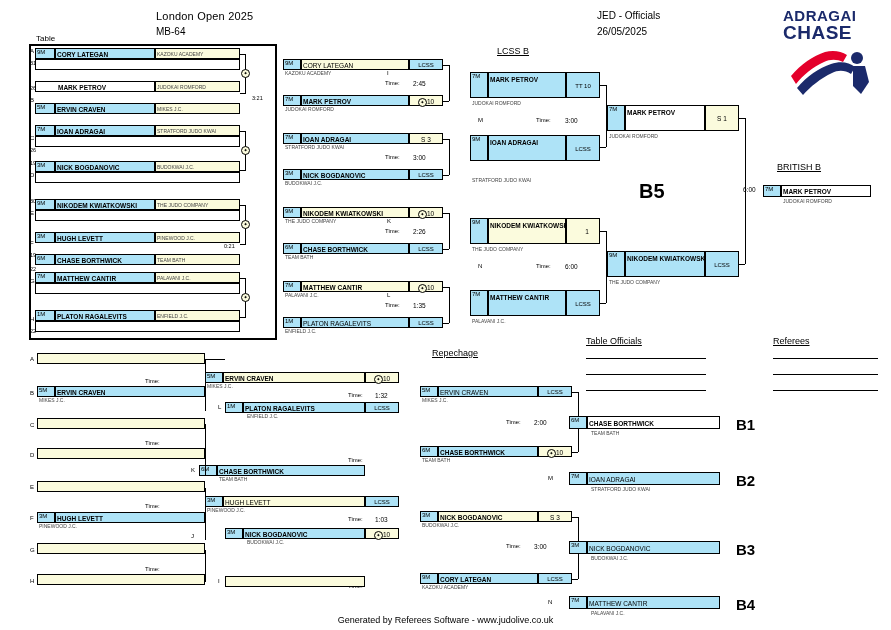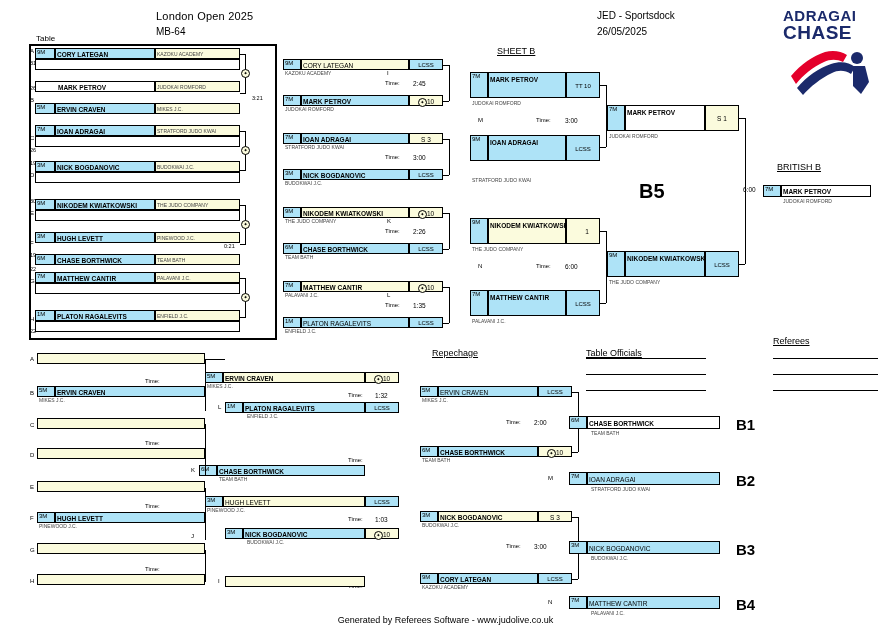--- a/index.html
+++ b/index.html
@@ -40,21 +40,21 @@
   .medal{display:inline-block;width:7px;height:7px;border-radius:50%;border:1px solid #000;background:#fbfbdd;font-size:5px;text-align:center;line-height:6px;vertical-align:middle;}
   .tri{display:inline-block;width:0;height:0;border-left:4px solid transparent;border-right:4px solid transparent;border-bottom:7px solid #fbfbdd;position:relative;}
   .foot{font-size:9px;}
   .poolbox{box-sizing:border-box;border:2px solid #000;}
 </style>
 </head>
 <body>
 
 <div class="abs hdr-title" style="left:156px;top:10px;">London Open 2025</div>
 <div class="abs hdr-sub" style="left:156px;top:26px;">MB-64</div>
-<div class="abs hdr-sub" style="left:597px;top:10px;">JED - Sportsdock</div>
+<div class="abs hdr-sub" style="left:597px;top:10px;">JED - Officials</div>
 <div class="abs hdr-sub" style="left:597px;top:26px;">26/05/2025</div>
 <div class="abs lab" style="left:36px;top:34px;font-size:8px;">Table</div>
 
 <div class="abs" style="left:783px;top:8px;">
   <div class="bj-text">ADRAGAI</div>
   <div class="bj-text" style="font-size:19px;line-height:19px;">CHASE</div>
   <svg width="90" height="55" viewBox="0 0 90 55">
     <path d="M8 34 C18 22, 30 14, 42 10 C50 8, 58 9, 64 13 L60 20 C54 17, 47 17, 41 20 C30 25, 20 33, 13 42 Z" fill="#e4002b"></path>
     <path d="M14 46 C24 34, 36 26, 48 22 C57 19, 66 20, 72 25 L68 32 C62 28, 55 28, 49 31 C38 36, 27 45, 20 53 Z" fill="#1b2a6b"></path>
     <circle cx="74" cy="16" r="6" fill="#1b2a6b"></circle>
@@ -197,21 +197,21 @@
 <div class="abs vline" style="left:449px;top:139px;height:36px;"></div>
 <div class="abs hline" style="left:443px;top:139px;width:6px;"></div>
 <div class="abs hline" style="left:443px;top:175px;width:6px;"></div>
 <div class="abs vline" style="left:449px;top:213px;height:36px;"></div>
 <div class="abs hline" style="left:443px;top:213px;width:6px;"></div>
 <div class="abs hline" style="left:443px;top:249px;width:6px;"></div>
 <div class="abs vline" style="left:449px;top:287px;height:36px;"></div>
 <div class="abs hline" style="left:443px;top:287px;width:6px;"></div>
 <div class="abs hline" style="left:443px;top:323px;width:6px;"></div>
 
-<div class="abs labu" style="left:497px;top:46px;">SHEET B</div>
+<div class="abs labu" style="left:497px;top:46px;">LCSS B</div>
 
 <div class="abs gradebox" style="left:470px;top:72px;width:18px;height:26px;">7M</div>
 <div class="abs box cyan name" style="left:488px;top:72px;width:78px;height:26px;line-height:12px;padding-top:1px;">MARK PETROV</div>
 <div class="abs lcss" style="left:566px;top:72px;width:34px;height:26px;line-height:26px;">TT 10</div>
 <div class="abs club" style="left:471px;top:100px;">JUDOKAI ROMFORD</div>
 <div class="abs timelbl" style="left:536px;top:117px;">Time:</div>
 <div class="abs timeval" style="left:565px;top:117px;">3:00</div>
 <div class="abs lab" style="left:478px;top:117px;">M</div>
 
 <div class="abs gradebox" style="left:470px;top:135px;width:18px;height:26px;">9M</div>
@@ -255,21 +255,21 @@
 <div class="abs vline" style="left:745px;top:118px;height:146px;"></div>
 <div class="abs hline" style="left:739px;top:118px;width:6px;"></div>
 <div class="abs hline" style="left:739px;top:264px;width:6px;"></div>
 
 <div class="abs labu" style="left:777px;top:162px;">BRITISH B</div>
 <div class="abs gradebox" style="left:763px;top:185px;width:18px;height:12px;">7M</div>
 <div class="abs box white name" style="left:781px;top:185px;width:90px;height:12px;line-height:12px;">MARK PETROV</div>
 <div class="abs club" style="left:782px;top:198px;">JUDOKAI ROMFORD</div>
 
 <div class="abs labu" style="left:432px;top:348px;">Repechage</div>
-<div class="abs labu" style="left:586px;top:348px;">Table Officials</div>
+<div class="abs labu" style="left:586px;top:336px;">Table Officials</div>
 <div class="abs labu" style="left:773px;top:336px;">Referees</div>
 
 <div class="abs hline" style="left:586px;top:358px;width:120px;"></div>
 <div class="abs hline" style="left:586px;top:374px;width:120px;"></div>
 <div class="abs hline" style="left:586px;top:390px;width:120px;"></div>
 <div class="abs hline" style="left:773px;top:358px;width:105px;"></div>
 <div class="abs hline" style="left:773px;top:374px;width:105px;"></div>
 <div class="abs hline" style="left:773px;top:390px;width:105px;"></div>
 
 <div class="abs lab" style="left:30px;top:356px;">A</div>

